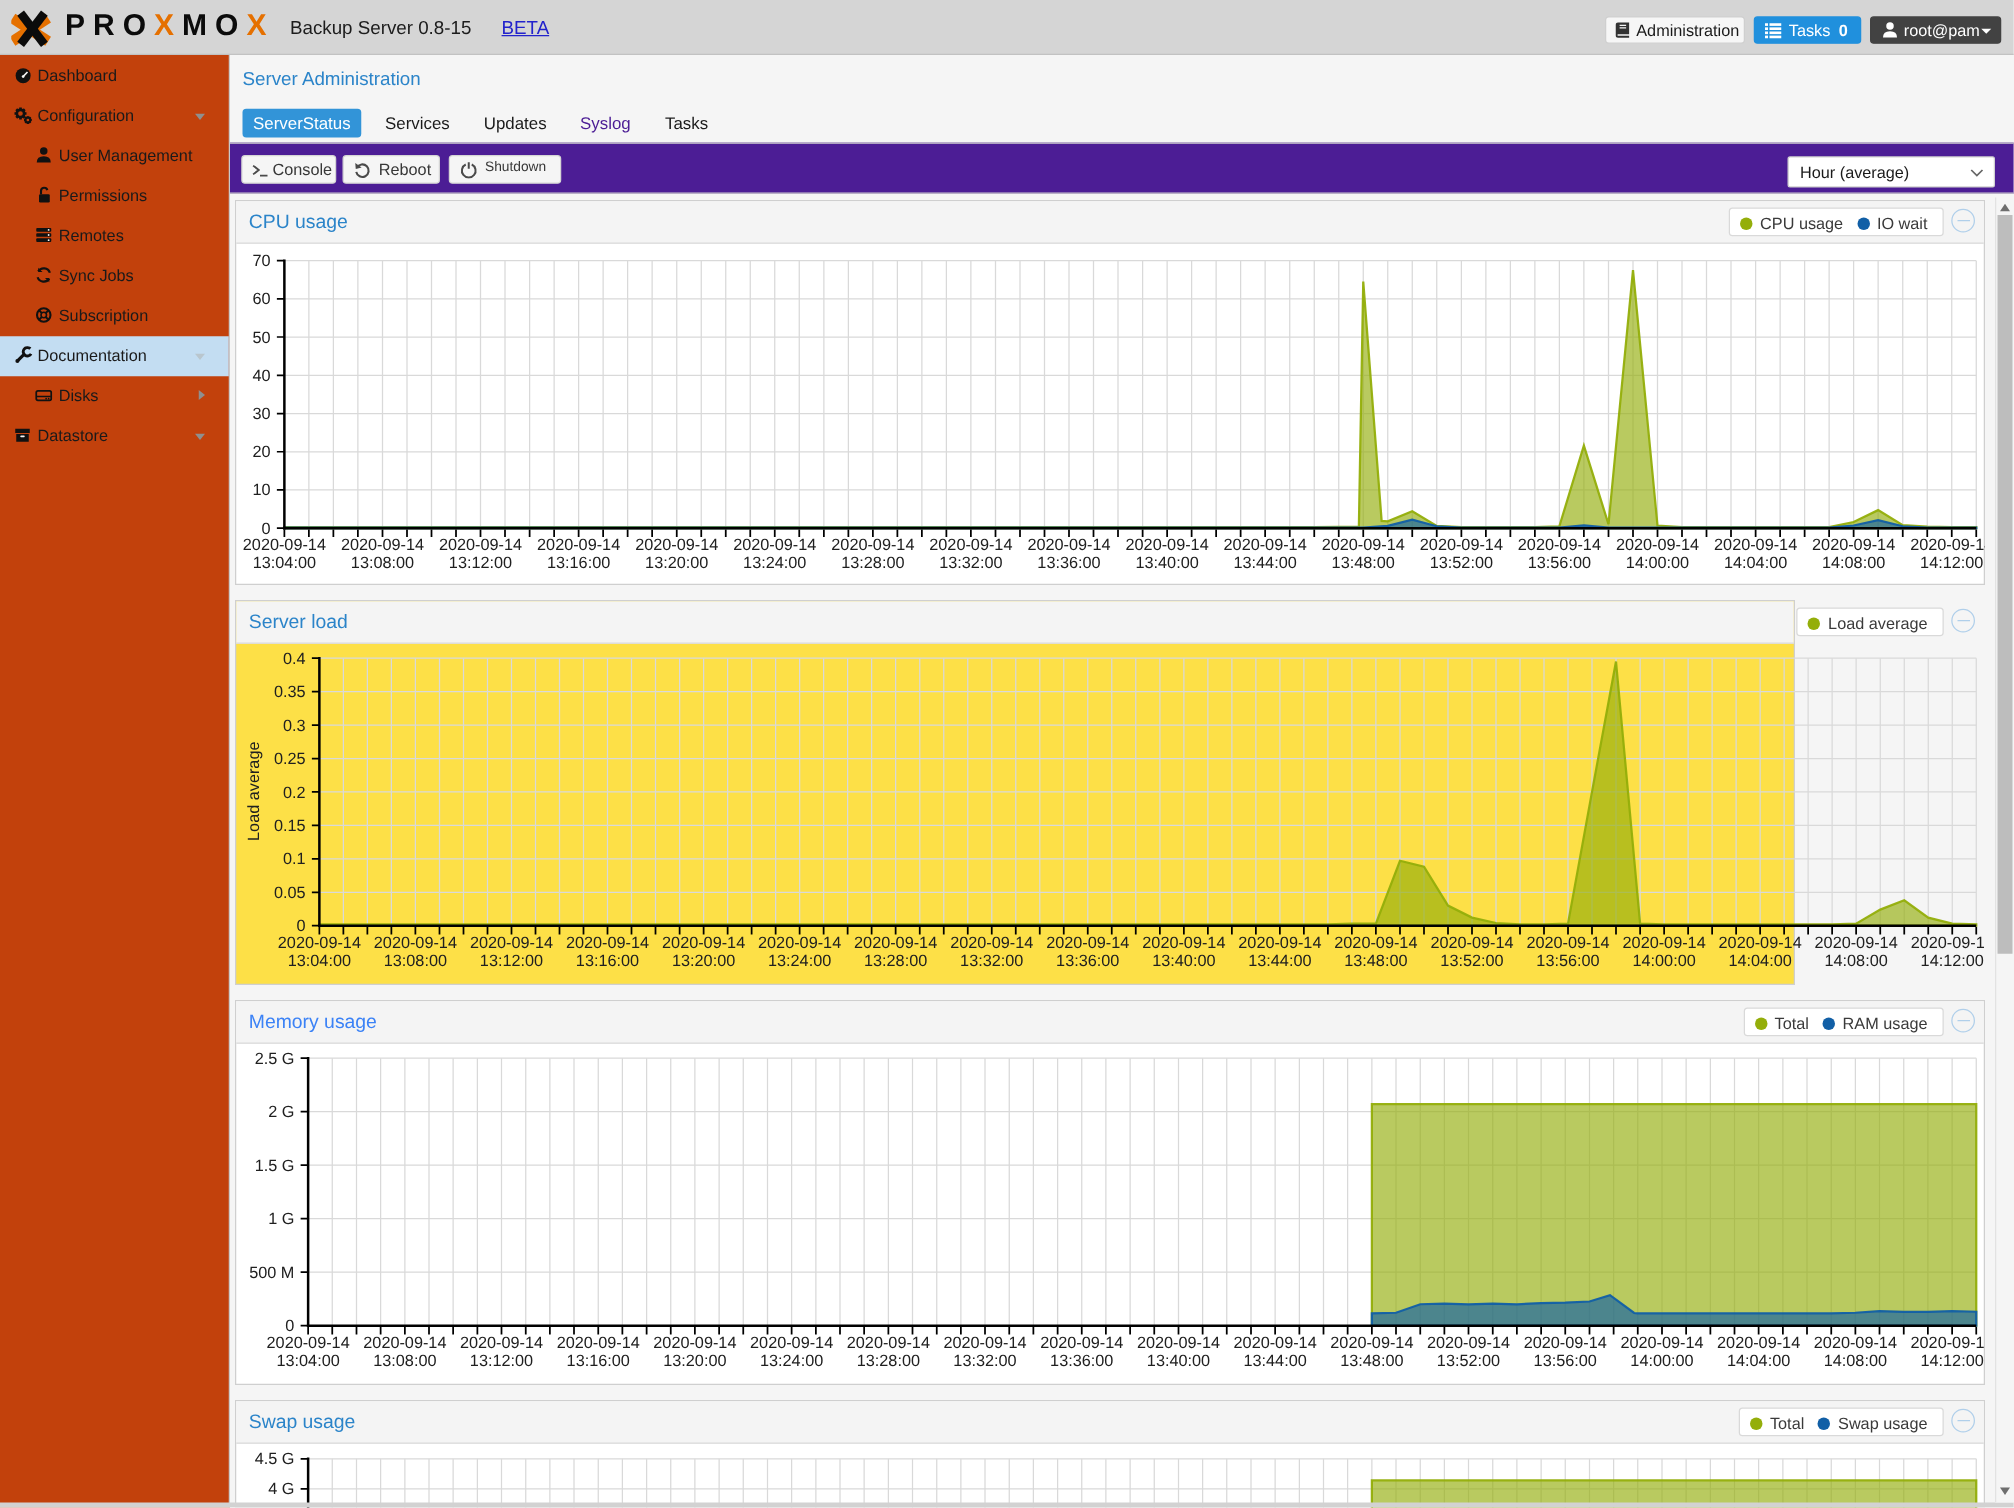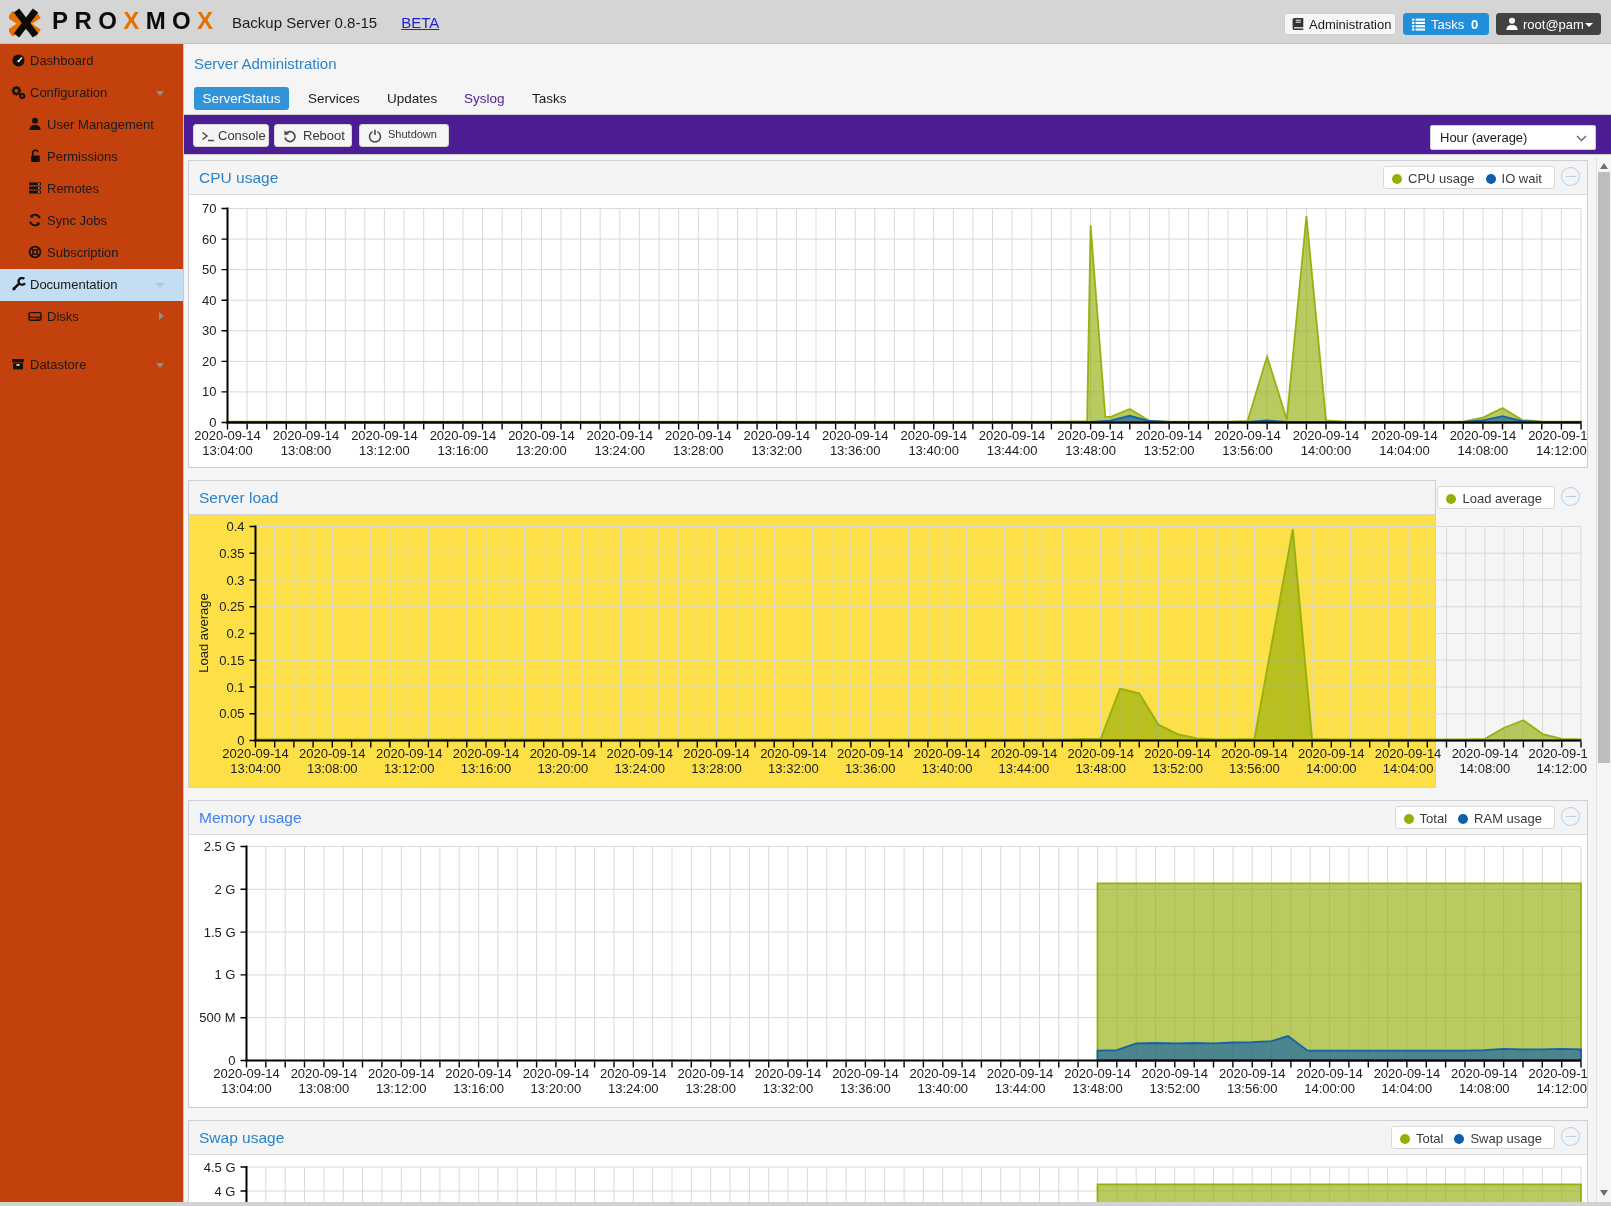--- a/index.html
+++ b/index.html
@@ -139,21 +139,21 @@
           <g fill="none" stroke="#111">
             <rect x="1" y="3.6" width="12" height="7.6" rx="1.4" stroke-width="1.4"></rect>
             <path d="M1.4 8.2 h11.2" stroke-width="1.1"></path>
           </g>
           <circle cx="10.9" cy="9.9" r="0.7" fill="#111"></circle>
           <circle cx="8.9" cy="9.9" r="0.7" fill="#111"></circle>
         </svg></div>
       <div style="position:absolute;left:47px;top:0;line-height:32px;font-size:13px;color:#1a1a1a">Disks</div>
       <div style="position:absolute;left:159px;top:11px;width:0;height:0;border-top:4px solid transparent;border-bottom:4px solid transparent;border-left:5px solid #8f8f8f"></div>
     </div>
-    <div style="position:absolute;left:0;top:305px;width:183px;height:32px;">
+    <div style="position:absolute;left:0;top:289px;width:183px;height:32px;">
       <div style="position:absolute;left:11px;top:8px"><svg width="14" height="14" viewBox="0 0 14 14">
           <rect x="1.2" y="2" width="11.6" height="3.4" fill="#111"></rect>
           <rect x="2" y="6.2" width="10" height="6.2" fill="#111"></rect>
           <rect x="5.2" y="7.3" width="3.6" height="1.4" rx="0.7" fill="#f5f5f5"></rect>
         </svg></div>
       <div style="position:absolute;left:30px;top:0;line-height:32px;font-size:13px;color:#1a1a1a">Datastore</div>
       <div style="position:absolute;left:156px;top:14px;width:0;height:0;border-left:4px solid transparent;border-right:4px solid transparent;border-top:5px solid #8f8f8f"></div>
     </div>
 </div>
 

